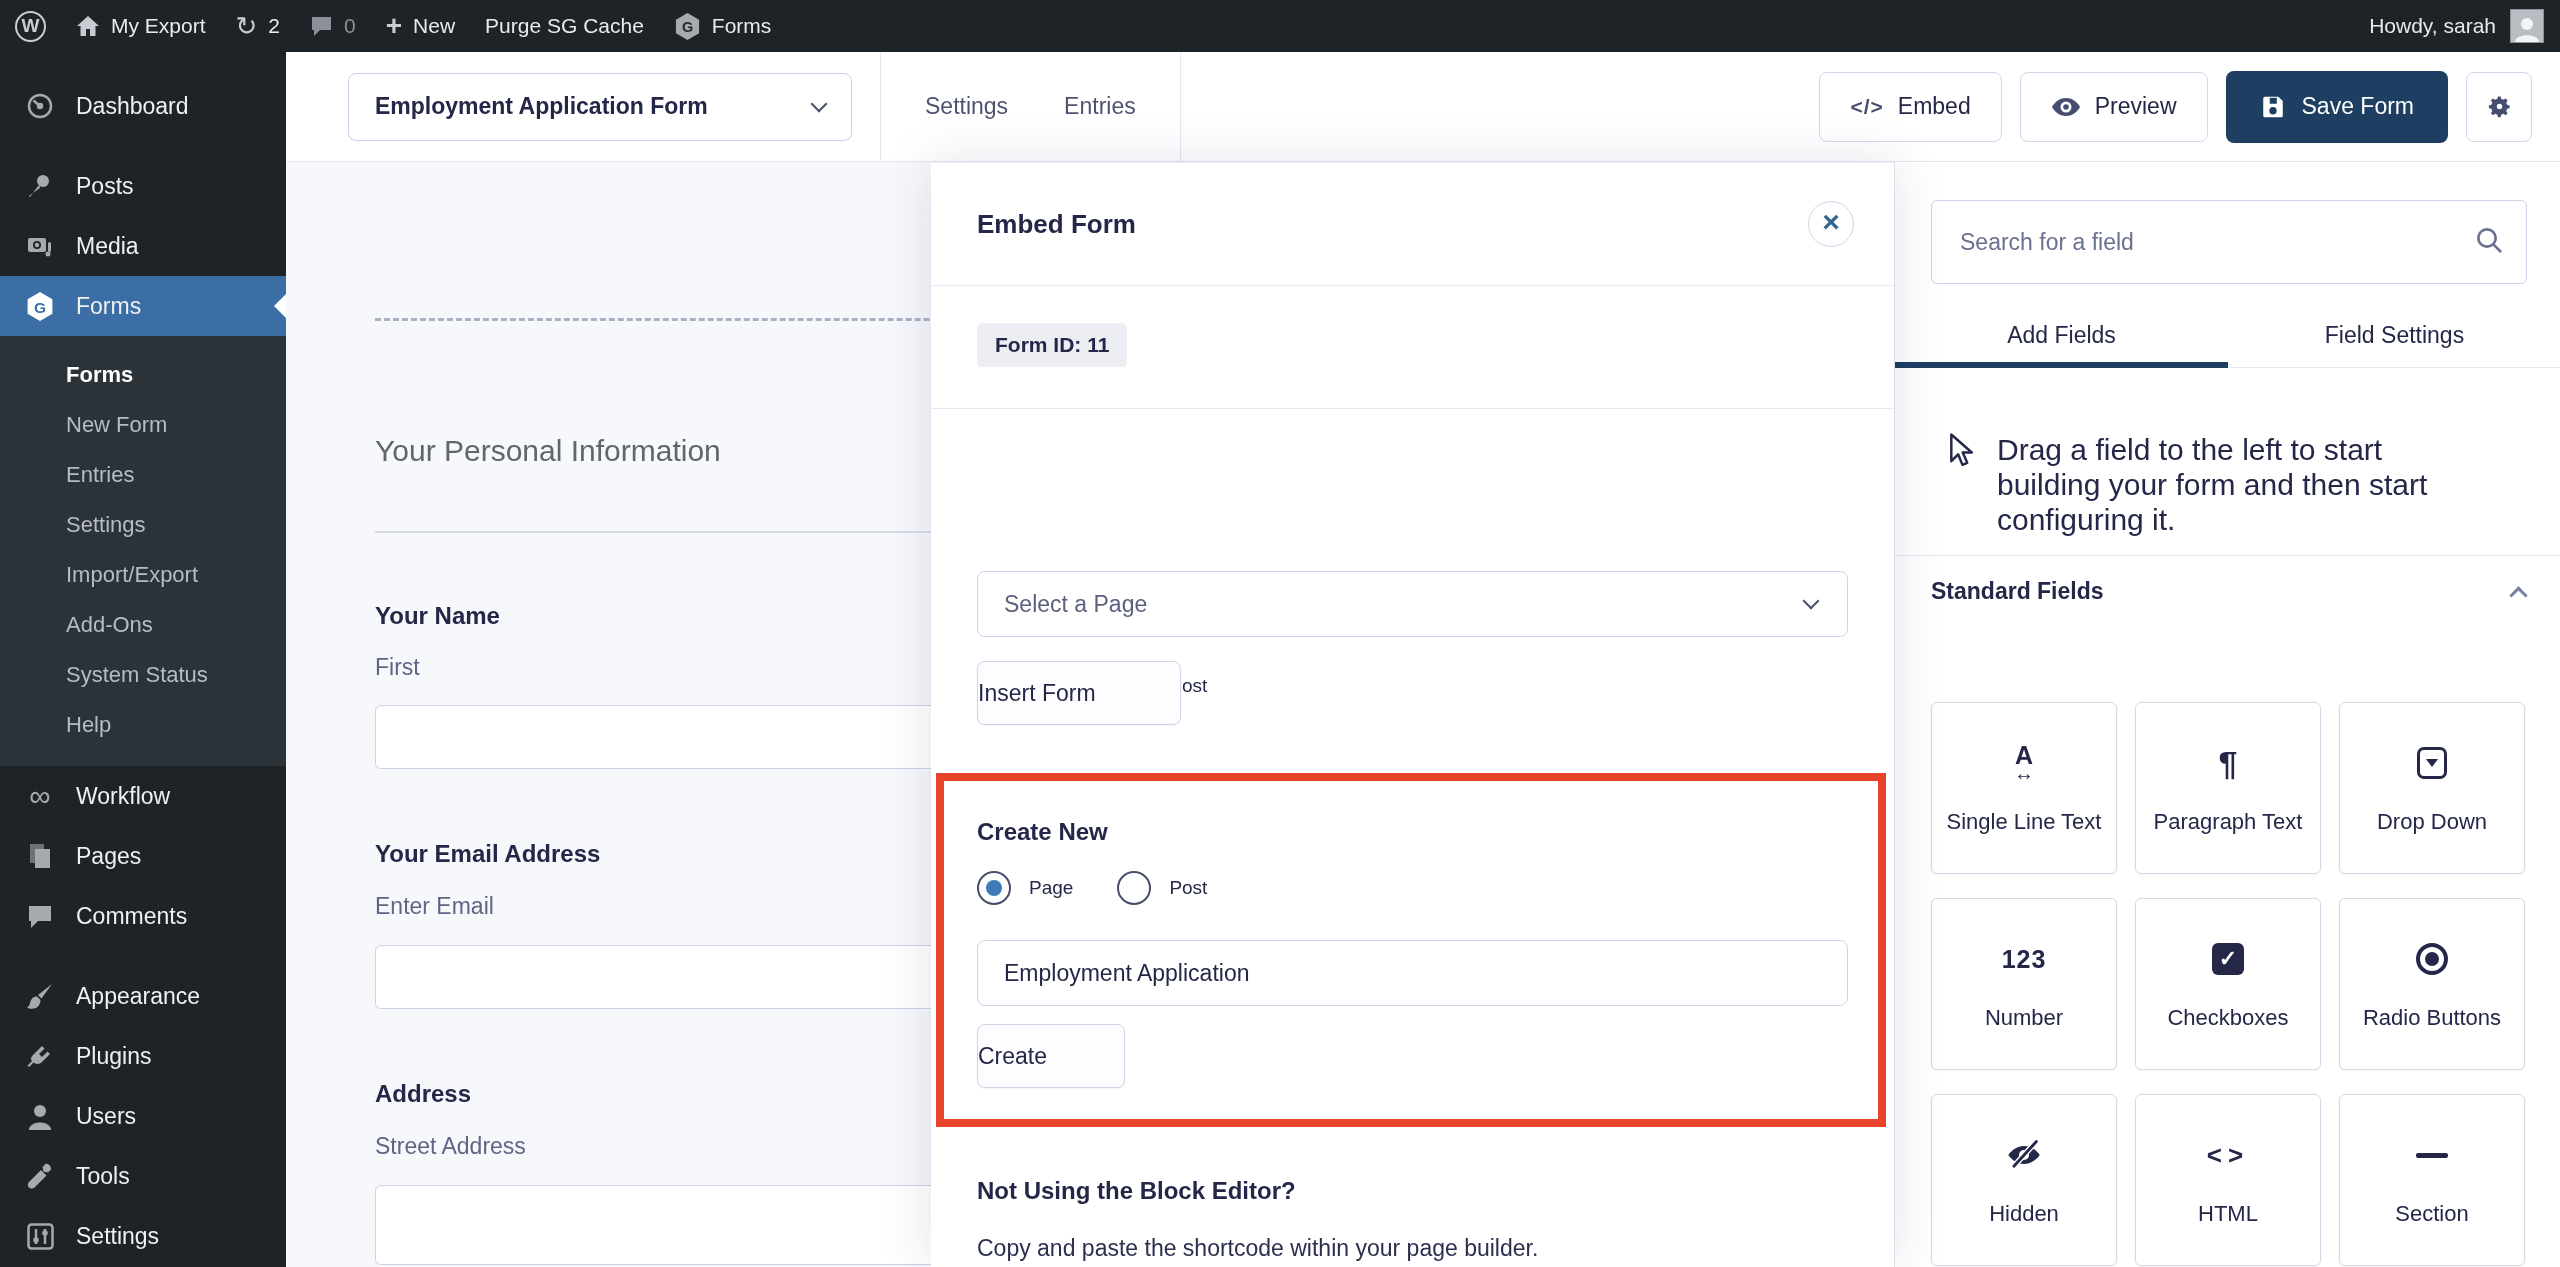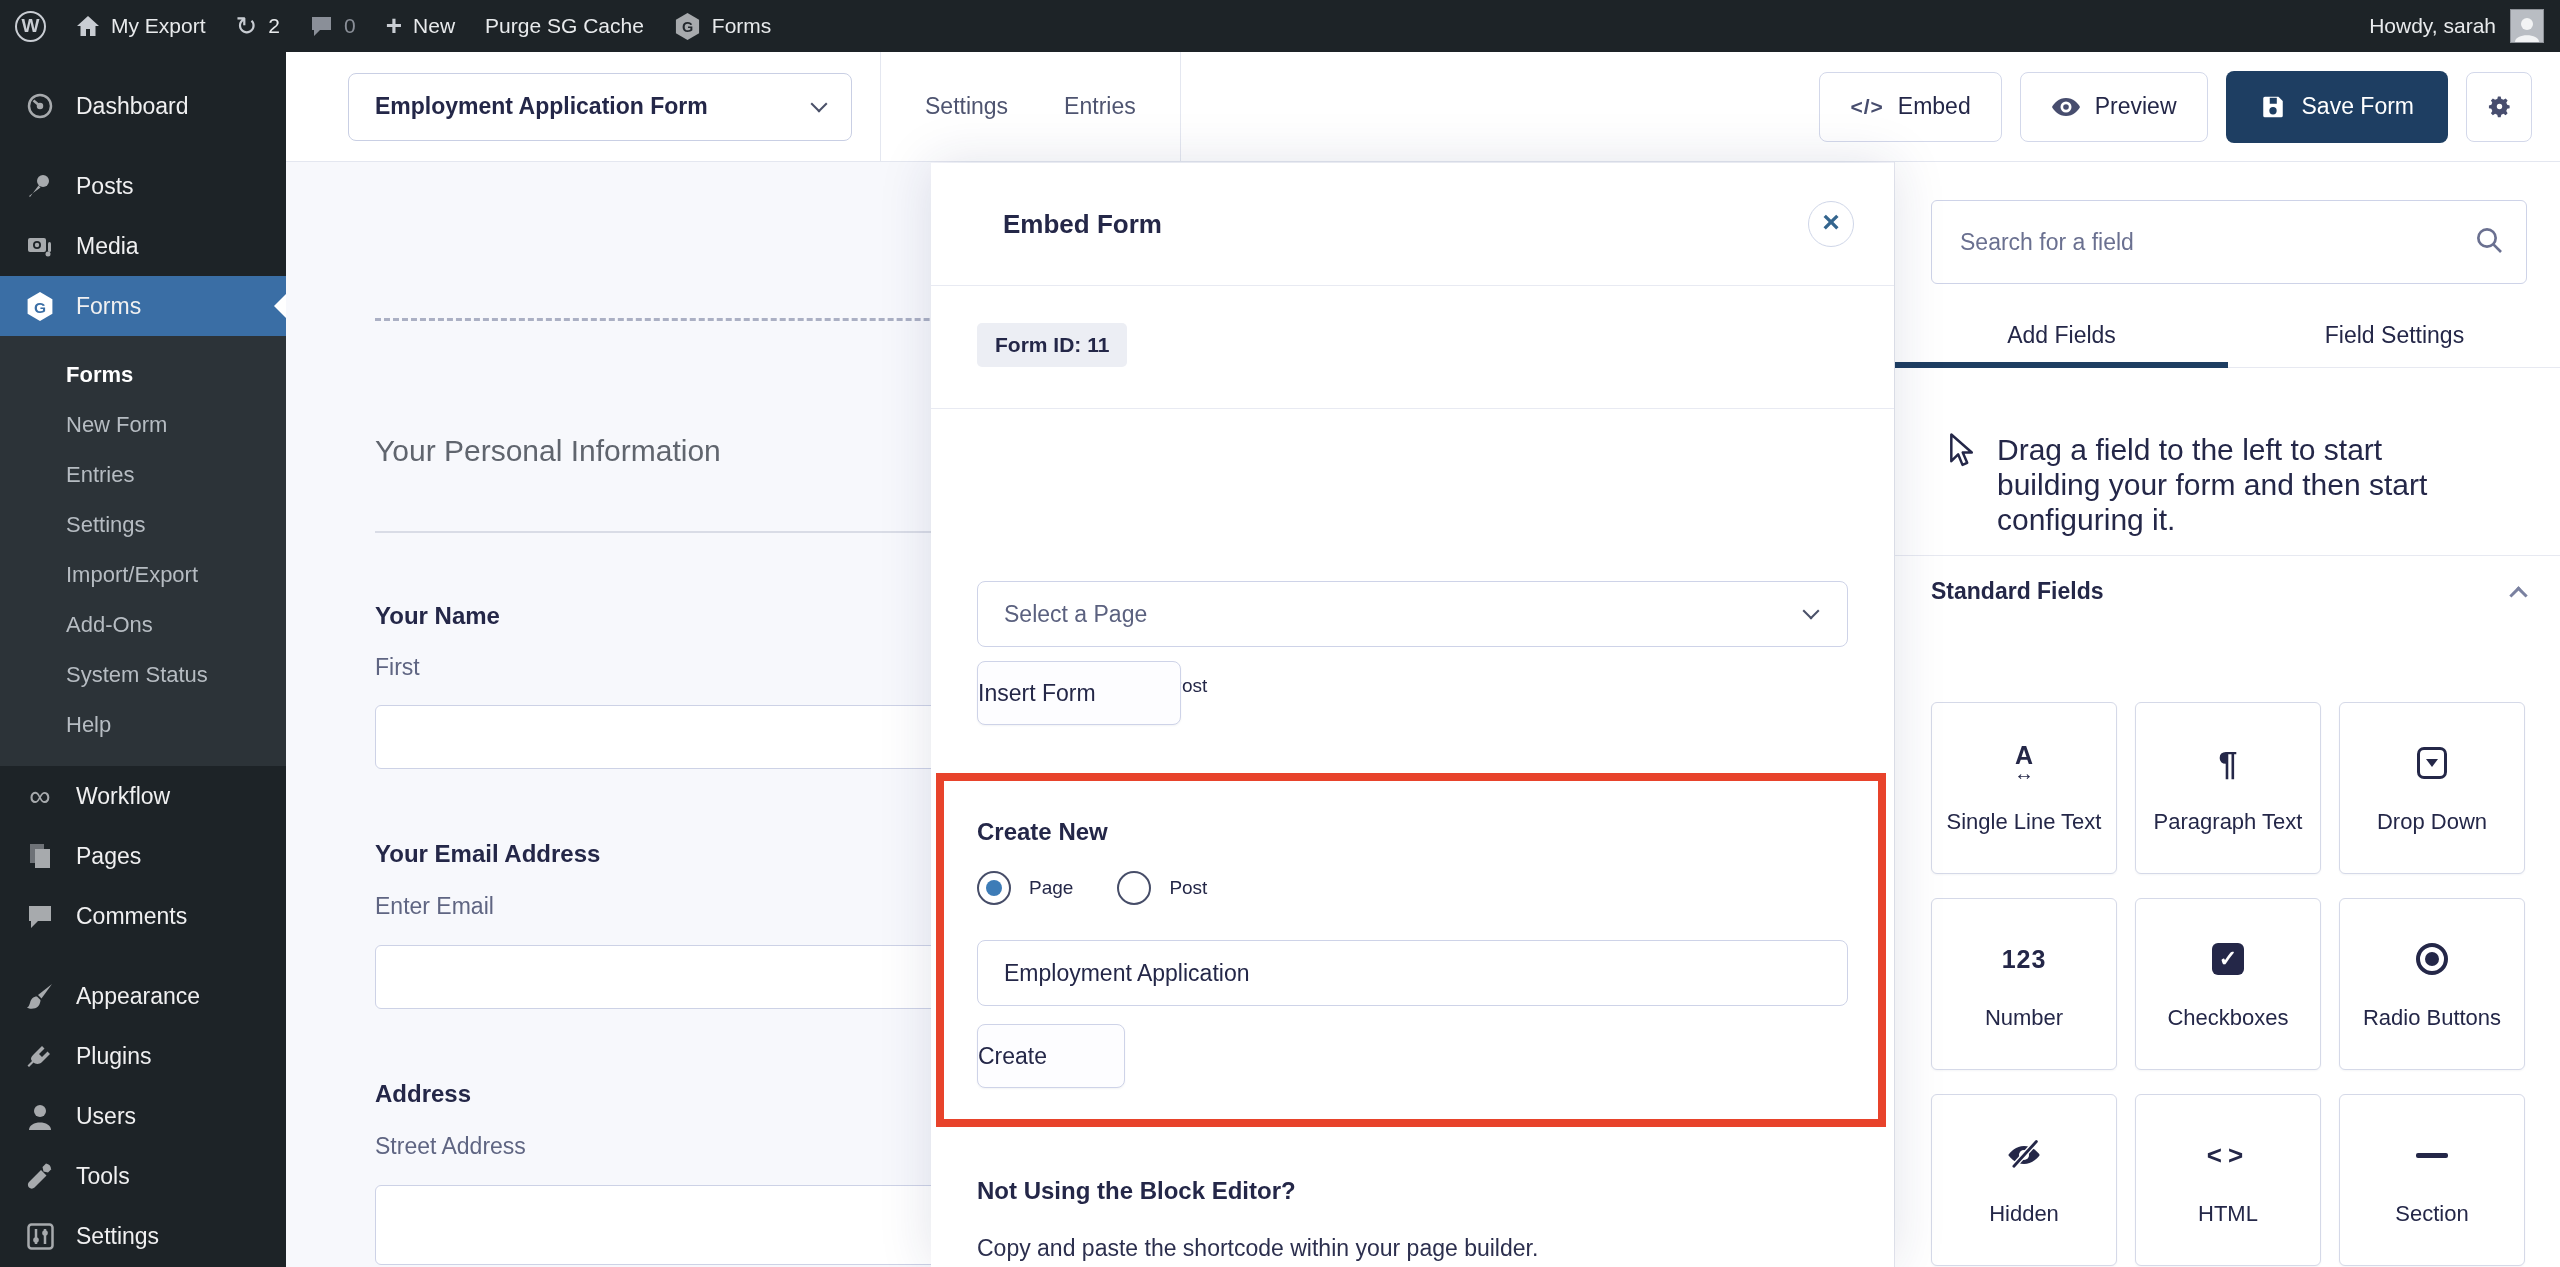--- a/index.html
+++ b/index.html
@@ -61,21 +61,21 @@
   .cv-label { position:absolute; left:89px; font-size:24px; font-weight:bold; color:#242748; }
   .cv-sublabel { position:absolute; left:89px; font-size:23px; color:#5f6582; }
   .cv-input { position:absolute; left:89px; width:1000px; height:64px; background:#ffffff;
     border:1.5px solid #cdd2e6; border-radius:6px; }
 
   
   #embed-modal { position:absolute; top:163px; left:931px; width:963px; height:1104px; background:#ffffff;
     box-shadow:0 0 50px rgba(30,40,90,0.13); z-index:12; }
   .mo-header { height:123px; border-bottom:1px solid #e8eaf2; display:flex; align-items:center;
     justify-content:space-between; padding:0 40px 0 46px; }
-  .mo-title { font-size:26px; font-weight:bold; color:#242748;margin-left:26px; }
+  .mo-title { font-size:26px; font-weight:bold; color:#242748; }
   #modal-close { width:46px; height:46px; border:1.5px solid #cfd6e8; border-radius:50%;
     display:flex; align-items:center; justify-content:center; color:#34658e; font-size:30px; font-weight:bold;
     cursor:pointer; line-height:1; padding-bottom:4px; }
   .mo-badge { position:absolute; top:160px; left:46px; background:#eceef4; border-radius:5px;
     padding:10px 18px; font-size:21px; color:#242748;font-weight:bold; }
   .mo-divider { position:absolute; top:245px; left:0; width:963px; border-top:1px solid #e8eaf2; }
   .mo-h2 { position:absolute; left:46px; font-size:24px; font-weight:bold; color:#242748; }
   .radio-row { position:absolute; left:46px; display:flex; align-items:center; gap:44px; }
   .radio-opt { display:flex; align-items:center; gap:18px; cursor:pointer; }
   .radio-circ { width:34px; height:34px; border:2.5px solid #464d68; border-radius:50%; background:#fff;
@@ -406,21 +406,21 @@
       <span class="radio-circ">
           <span class="dot"></span>
         </span>
       <span class="radio-label">Page</span>
     </span>
     <span class="radio-opt">
       <span class="radio-circ"></span>
       <span class="radio-label">Post</span>
     </span>
   </div>
-  <div class="mo-select" style="top:408px;margin-top:10px;">
+  <div class="mo-select" style="top:408px;">
     <span>Select a Page</span>
     <span class="chev"></span>
   </div>
   <button class="mo-btn" style="top:498px; width:204px;">
     <span>Insert Form</span>
   </button>
 
   <div class="mo-h2" style="top:655px;">Create New</div>
   <div class="radio-row" style="top:708px;">
     <span class="radio-opt">

